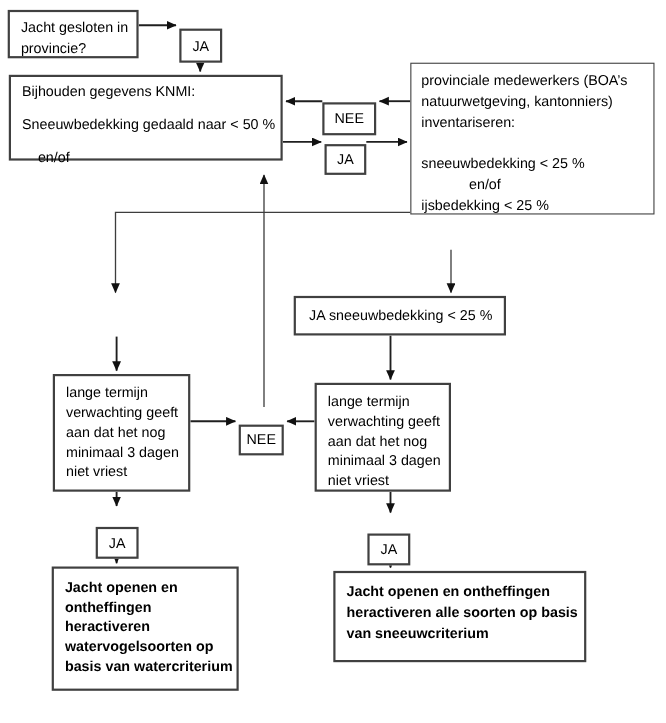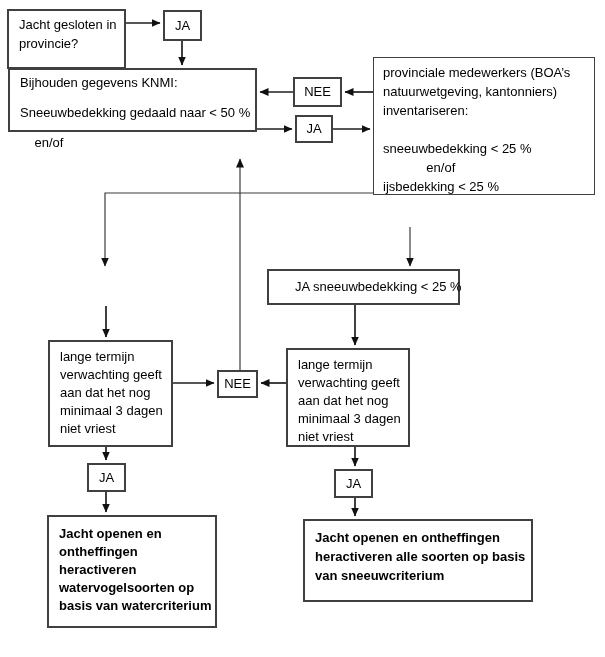--- a/index.html
+++ b/index.html
@@ -28,20 +28,21 @@
     white-space: pre-wrap;
     z-index: 1;
   }
   .thinb { border-width: 1.5px; }
   .center {
     display: flex;
     align-items: center;
     justify-content: center;
     white-space: nowrap;
     padding: 0;
+    margin-top: 16px;
   }
   .vcenter {
     display: flex;
     align-items: center;
     white-space: nowrap;
   }
   .bold { font-weight: bold; }
   .lh15 { line-height: 15px; }
   .lh19 { line-height: 19px; }
   line, polyline { stroke: #1f1f1f; stroke-width: 1.7; fill: none; }
@@ -70,45 +71,45 @@
     <line x1="355" y1="305" x2="355" y2="345" marker-end="url(#ah)"></line>
     <line x1="173" y1="383" x2="214" y2="383" marker-end="url(#ah)"></line>
     <line x1="286" y1="383" x2="261" y2="383" marker-end="url(#ah)"></line>
     <line class="thin" x1="240" y1="370" x2="240" y2="159" marker-end="url(#ah)"></line>
     <line x1="106" y1="447" x2="106" y2="460" marker-end="url(#ah)"></line>
     <line x1="106" y1="492" x2="106" y2="512" marker-end="url(#ah)"></line>
     <line x1="355" y1="447" x2="355" y2="466" marker-end="url(#ah)"></line>
     <line x1="355" y1="498" x2="355" y2="516" marker-end="url(#ah)"></line>
   </svg>
 
-  <div class="box lh19" style="left:7px; top:9px; width:119px; height:60px; padding:4px 4px 0 10px;">Jacht gesloten in
+  <div class="box lh19" style="left:7px; top:9px; width:119px; height:44px; padding:4px 4px 0 10px;">Jacht gesloten in
 provincie?</div>
 
   <div class="box center" style="left:163px; top:10px; width:39px; height:31px;">JA</div>
 
-  <div class="box lh15" style="left:8px; top:68px; width:249px; height:64px; padding:5px 4px 11px 10px;">Bijhouden gegevens KNMI:
+  <div class="box lh15" style="left:8px; top:68px; width:249px; height:78px; padding:5px 4px 11px 10px;">Bijhouden gegevens KNMI:
 
 Sneeuwbedekking gedaald naar &lt; 50 %
 
     en/of</div>
 
   <div class="box center" style="left:293px; top:77px; width:49px; height:30px;">NEE</div>
 
   <div class="box center" style="left:295px; top:115px; width:38px; height:28px;">JA</div>
 
   <div class="box thinb lh19" style="left:373px; top:57px; width:222px; height:138px; padding:5px 4px 0 9px;">provinciale medewerkers (BOA’s
 natuurwetgeving, kantonniers)
 inventariseren:
 
 sneeuwbedekking &lt; 25 %
             en/of
 ijsbedekking &lt; 25 %</div>
 
 
-  <div class="box vcenter" style="left:267px; top:269px; width:193px; height:36px; padding-left:26px;">JA sneeuwbedekking &lt; 25 %</div>
+  <div class="box vcenter" style="left:267px; top:269px; width:193px; height:36px; padding-left:12px;">JA sneeuwbedekking &lt; 25 %</div>
 
   <div class="box" style="left:48px; top:340px; width:125px; height:107px; padding:6px 2px 0 10px;">lange termijn
 verwachting geeft
 aan dat het nog
 minimaal 3 dagen
 niet vriest</div>
 
   <div class="box center" style="left:217px; top:370px; width:41px; height:28px;">NEE</div>
 
   <div class="box" style="left:286px; top:348px; width:124px; height:99px; padding:6px 2px 0 10px;">lange termijn

